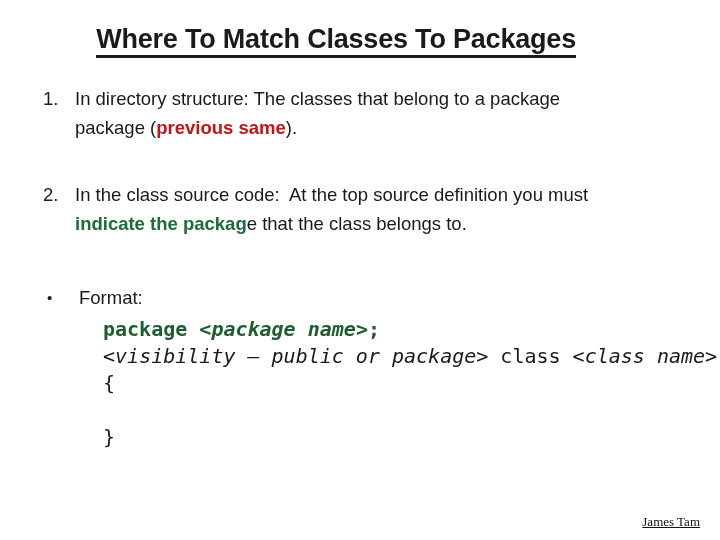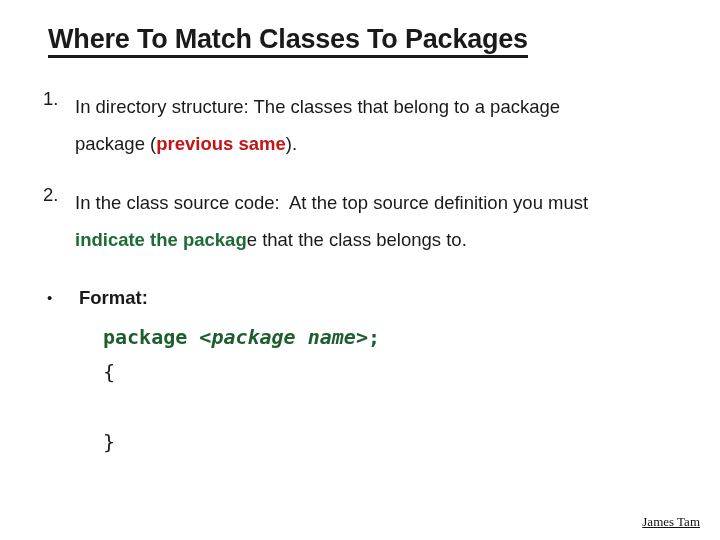--- a/index.html
+++ b/index.html
@@ -6,31 +6,31 @@
     --c-red:#c51414; --c-green:#1d6b36; --c-code-green:#1e5e2e; --c-text:#1a1a1a;
   }
   html,body{margin:0;padding:0;}
   body{
     width:720px;height:540px;background:#ffffff;position:relative;overflow:hidden;
     font-family:"Liberation Sans", sans-serif;color:var(--c-text);
   }
   .slide{position:absolute;inset:0;}
   .title{
     position:absolute;top:24px;left:0;width:576px;margin:0;
-    text-align:center;font-size:27px;font-weight:700;letter-spacing:-0.2px;
+    text-align:right;font-size:27px;font-weight:700;letter-spacing:-0.2px;
   }
   .title .title-text{border-bottom:3px solid var(--c-text);padding-bottom:1px;}
   .n-item{position:absolute;left:43px;display:flex;font-size:18.5px;line-height:29px;}
   .n-item .num{width:32px;flex:none;}
-  .line{white-space:pre;min-height:1em;margin-top:8px;}
+  .line{white-space:pre;min-height:1em;}
   #item1{top:84px;}
   #item2{top:180px;}
   .bullet-row{position:absolute;left:43px;top:283px;display:flex;font-size:18.5px;line-height:29px;}
   .bullet{width:32px;flex:none;padding-left:4px;font-size:15px;}
-  .fmt{font-weight:700;}
+  .fmt{font-weight:400;}
   .code{
     position:absolute;left:103px;top:316px;
     font-family:"DejaVu Sans Mono", monospace;font-size:20px;line-height:27px;
   }
   .code .seg-kw,.code .seg-kw-italic{color:var(--c-code-green);font-weight:700;}
   .code .seg-kw-italic,.code .seg-italic{font-style:italic;}
   .seg-red-bold{color:var(--c-red);font-weight:700;}
   .seg-green-bold{color:var(--c-green);font-weight:700;text-align:right;}
   .footer{
     position:absolute;right:20px;bottom:10px;
@@ -63,20 +63,21 @@
       </div>
   </div>
 
   <div class="bullet-row">
     <span class="bullet">•</span>
     <span class="fmt">Format:</span>
   </div>
 
   <div class="code">
       <div class="line"><span class="seg-kw">package </span><span class="seg-kw">&lt;</span><span class="seg-kw-italic">package name</span><span class="seg-kw">&gt;;</span></div>
+      <div class="line"><span class="seg-plain">&lt;</span><span class="seg-italic">visibility – public or package</span><span class="seg-plain">&gt; class &lt;</span><span class="seg-italic">class name</span><span class="seg-plain">&gt;</span></div>
       <div class="line"><span class="seg-plain">{</span></div>
       <div class="line"><span class="seg-plain"> </span></div>
       <div class="line"><span class="seg-plain">}</span></div>
     </div>
 
   <div class="footer">James Tam</div>
 
 </div>
 
 </body></html>

